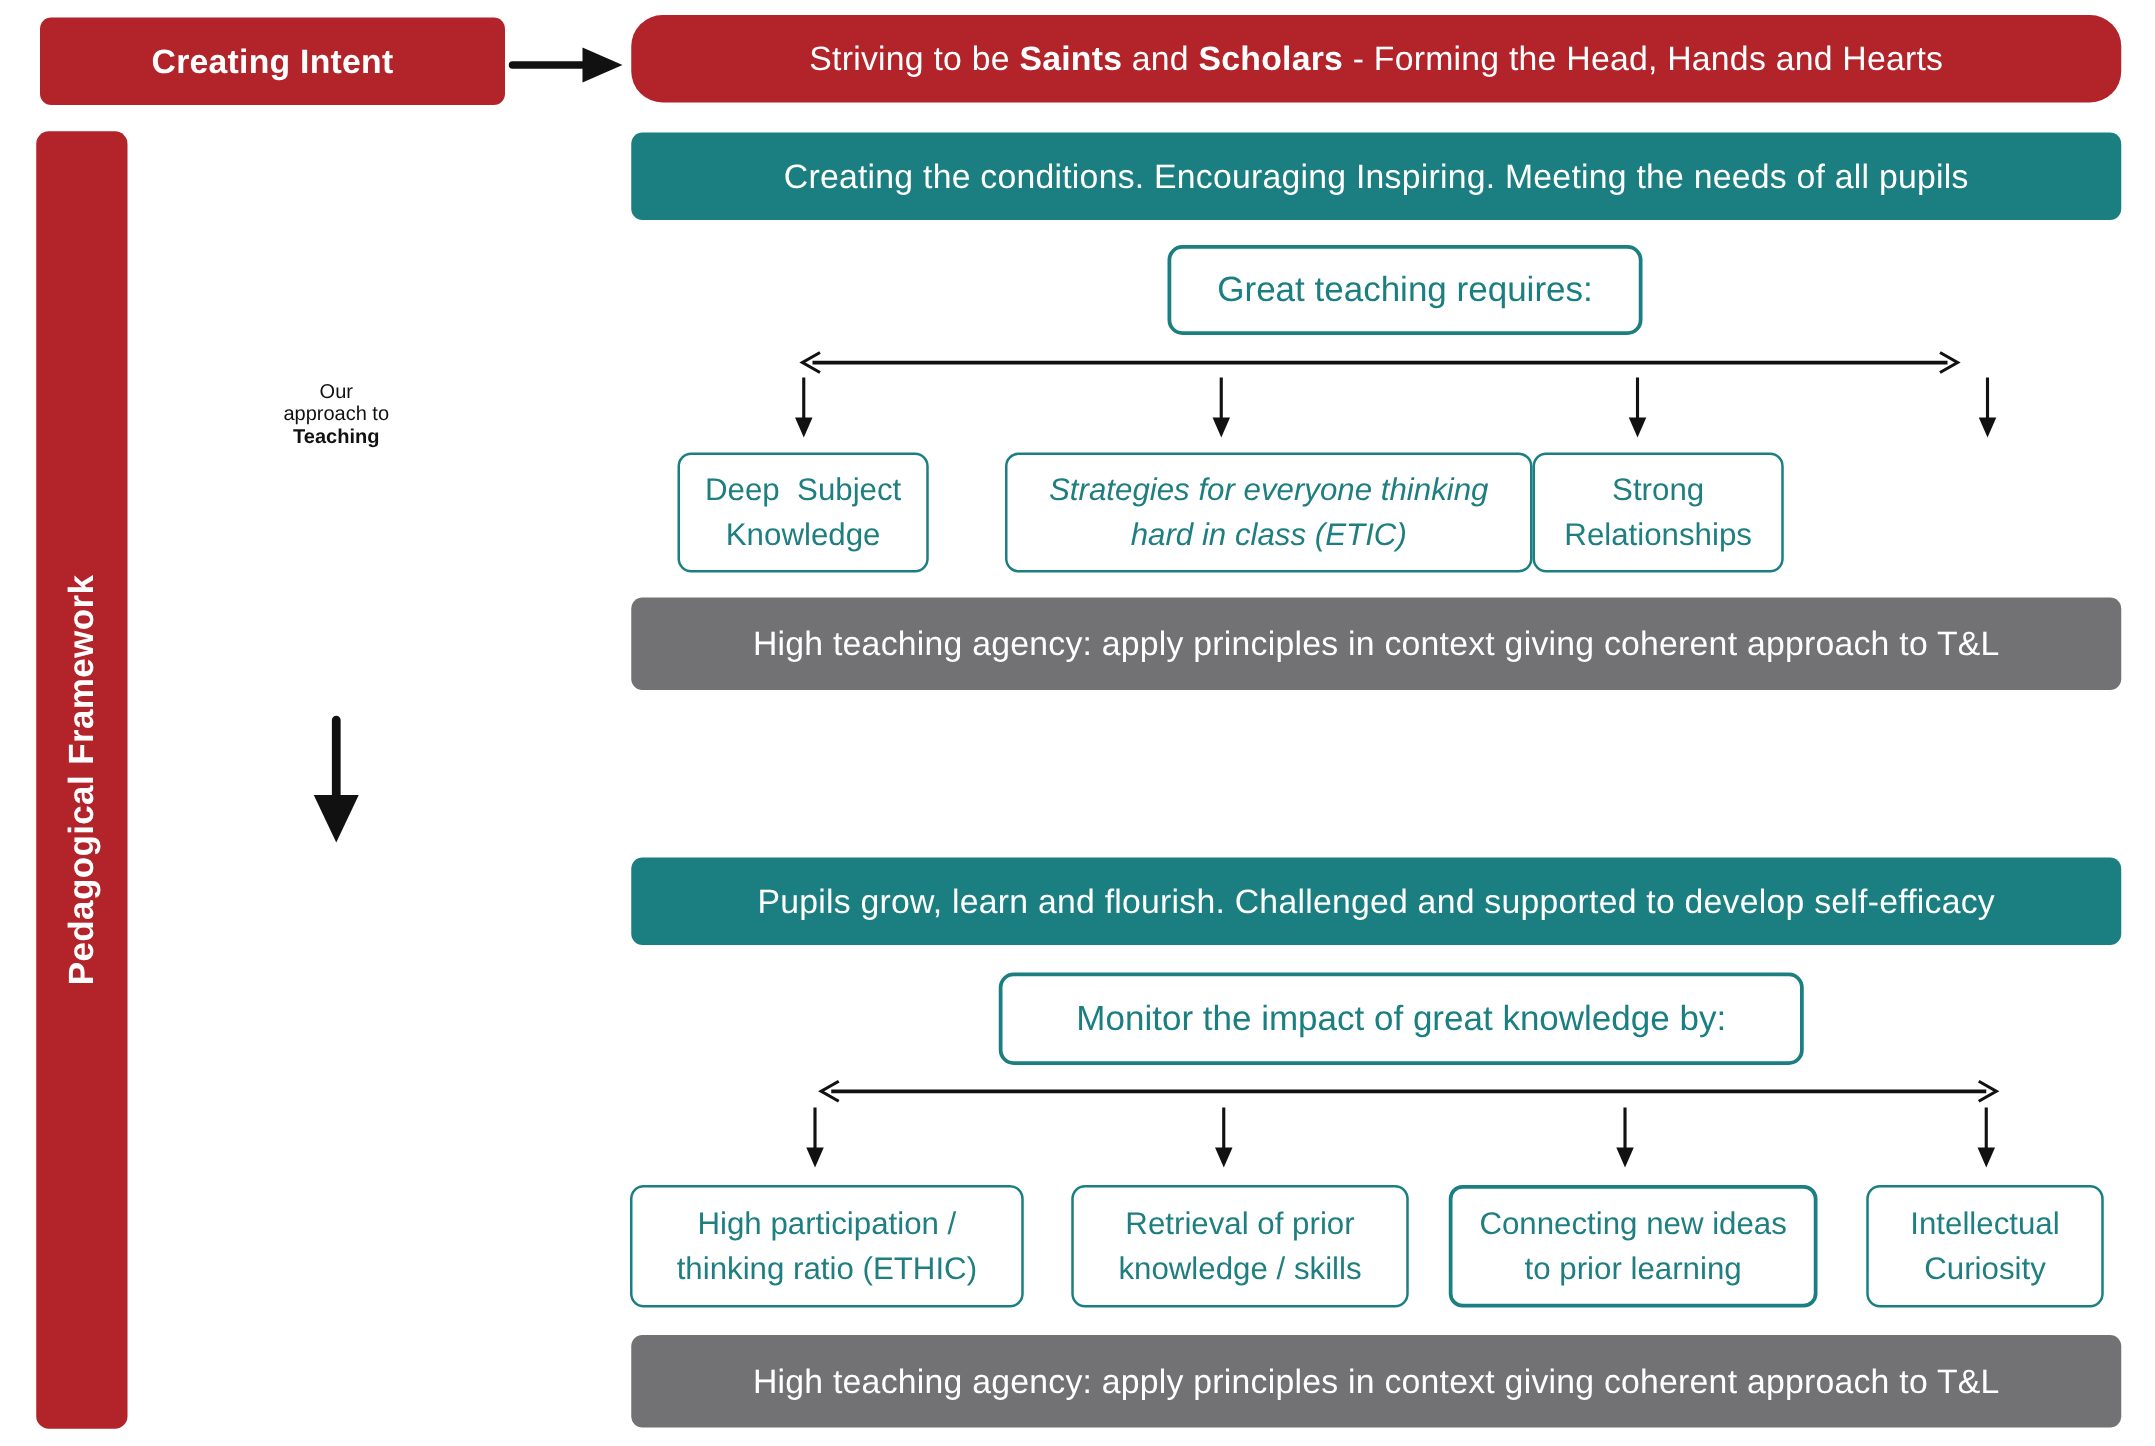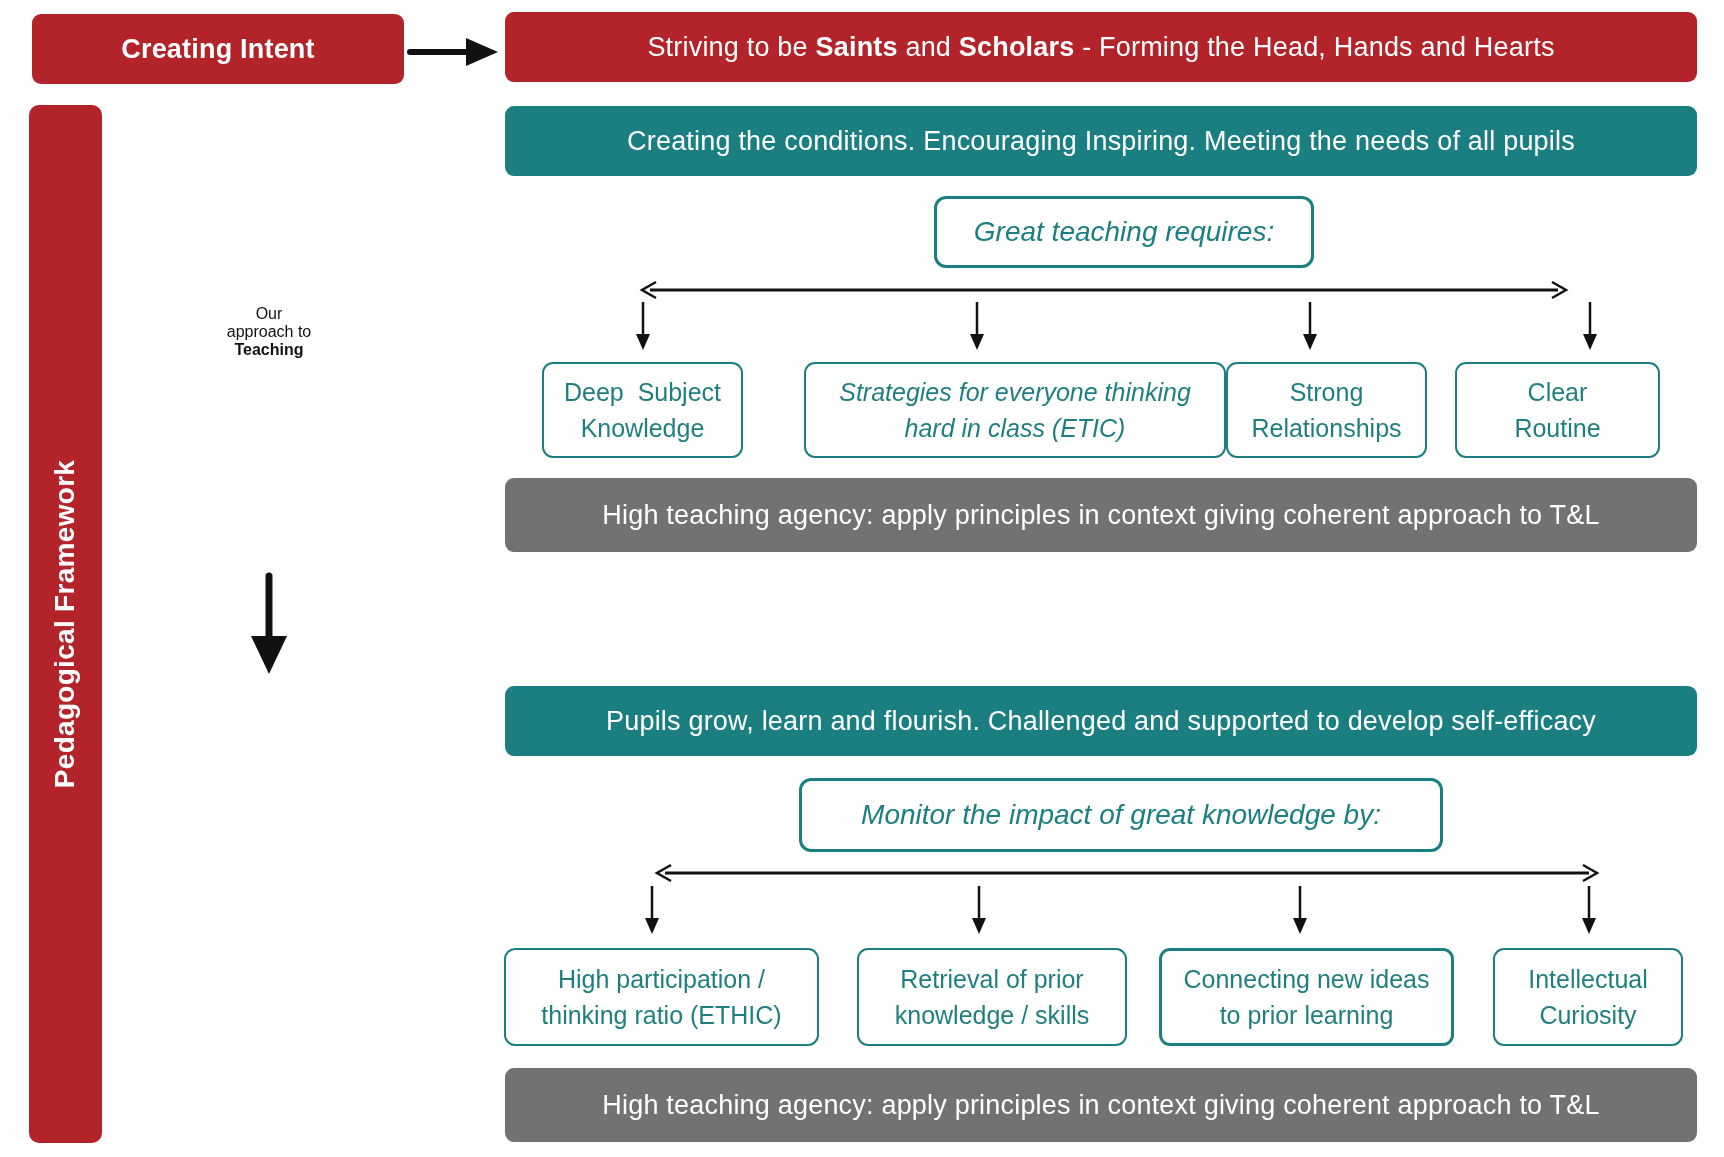--- a/index.html
+++ b/index.html
@@ -9,36 +9,36 @@
   }
   .abs{position:absolute;box-sizing:border-box;}
   .center{display:flex;align-items:center;justify-content:center;text-align:center;}
   .banner{border-radius:9px;color:#ffffff;font-size:27px;letter-spacing:.2px;}
   .red{background:#B2232A;}
   .teal-bg{background:#1B7F81;}
   .gray-bg{background:#727275;}
   .tan{background:#BF9B63;border-radius:12px;color:#151515;font-size:28px;line-height:1.9;}
   .outline-box{
     background:#ffffff;border:3px solid #1B7F81;border-radius:12px;
-    color:#1B7F81;font-size:28px;font-style:italic;
+    color:#1B7F81;font-size:28px;
   }
   .leaf-box{
     background:#ffffff;border:2.5px solid #1B7F81;border-radius:11px;
     color:#1F7F80;font-size:25px;line-height:1.45;white-space:pre-wrap;
   }
   .bold{font-weight:700;}
   .keep-sp{white-space:pre-wrap;}
   .sidebar-text{
     transform:rotate(-90deg);white-space:nowrap;color:#ffffff;
     font-size:28px;font-weight:700;letter-spacing:.3px;
   }
   
   #strategic {left:32px;  top:14px;  width:372px;  height:70px;}
   #arrowR    {left:406px; top:28px;  width:96px;   height:44px;}
-  #redBanner {left:505px; top:12px;  width:1192px; height:70px;}
+  #redBanner {left:505px; top:12px;  width:1192px; height:70px;border-radius:25px;}
   #sidebar   {left:29px;  top:105px; width:73px;   height:1038px;background:#B2232A;border-radius:10px;}
   #tan1      {left:126px; top:104px; width:286px;  height:455px;}
   #arrowD    {left:246px; top:570px; width:46px;   height:106px;}
   #tan2      {left:126px; top:688px; width:286px;  height:455px;}
   #teal1     {left:505px; top:106px; width:1192px; height:70px;}
   #greatBox  {left:934px; top:196px; width:380px;  height:72px;}
   #line1     {left:638px; top:278px; width:932px;  height:24px;}
   #r1a1{left:634px;} #r1a2{left:968px;} #r1a3{left:1301px;} #r1a4{left:1581px;}
   .sm-arrow-r1{top:300px;width:18px;height:52px;}
   #r1b1{left:542px; width:201px;} #r1b2{left:804px; width:422px;font-style:italic;}
@@ -144,24 +144,20 @@
 Knowledge</span>
   </div>
   <div id="r1b2" class="abs center leaf-box row1-box">
     <span>Strategies for everyone thinking
 hard in class (ETIC)</span>
   </div>
   <div id="r1b3" class="abs center leaf-box row1-box">
     <span>Strong
 Relationships</span>
   </div>
-  <div id="r1b4" class="abs center leaf-box row1-box">
-    <span>Clear
-Routine</span>
-  </div>
 
   <div id="gray1" class="abs center banner gray-bg">
     <span>High teaching agency: apply principles in context giving coherent approach to T&amp;L</span>
   </div>
 
   <div id="teal2" class="abs center banner teal-bg">
     <span>Pupils grow, learn and flourish. Challenged and supported to develop self-efficacy</span>
   </div>
 
   <div id="monitorBox" class="abs center outline-box">

